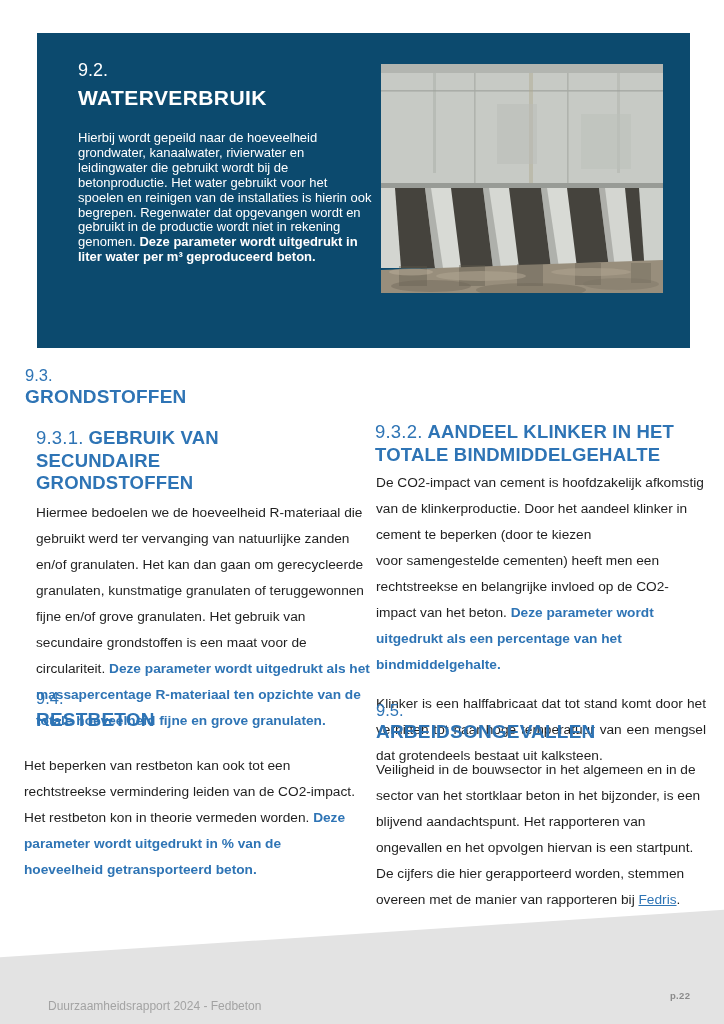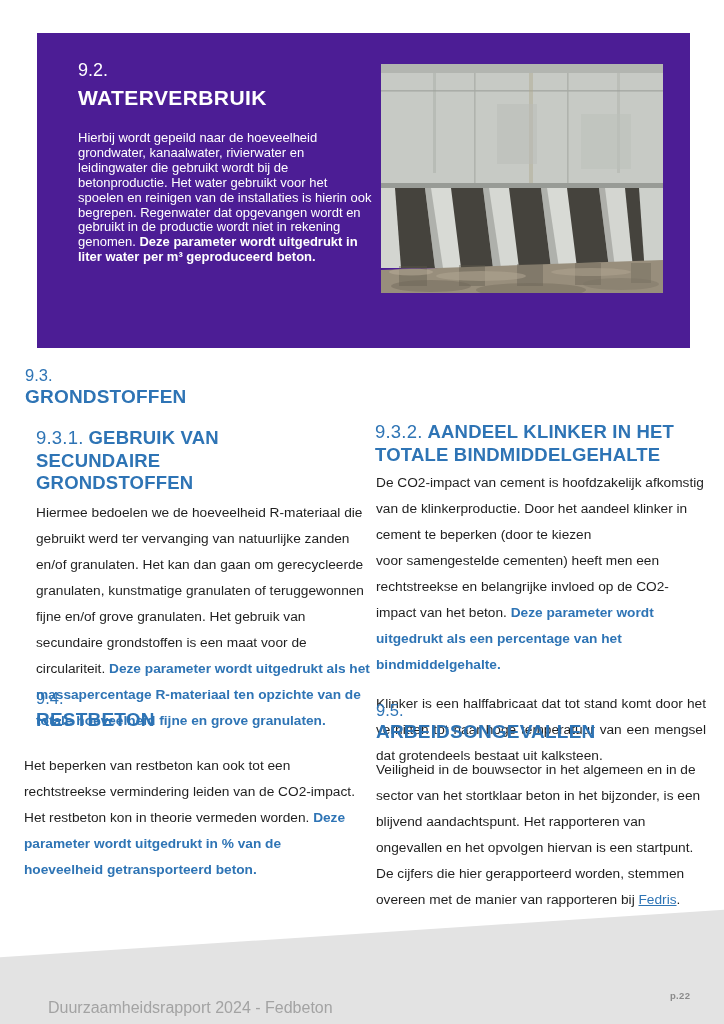--- a/index.html
+++ b/index.html
@@ -1,21 +1,21 @@
 <!DOCTYPE html>
 <html><head>
 <meta charset="utf-8">
 <style>
   html,body{margin:0;padding:0;background:#ffffff;}
   .page{
     position:relative;width:724px;height:1024px;overflow:hidden;
     background:#ffffff;font-family:"Liberation Sans",sans-serif;
   }
   
-  .hero{position:absolute;left:37px;top:33px;width:653px;height:315px;background:#4c1d95;}
+  .hero{position:absolute;left:37px;top:33px;width:653px;height:315px;background:#0c4a6e;}
   .hero-text{position:absolute;left:41px;top:26px;width:296px;color:#ffffff;}
   .hero-number{font-size:18px;font-weight:400;line-height:22px;}
   .hero-title{font-size:21px;font-weight:700;letter-spacing:.4px;margin-top:4px;line-height:25px;}
   .hero-body{margin-top:21px;font-size:13px;line-height:14.9px;}
   .hero-body .b{font-weight:700;}
   .hero-photo{position:absolute;left:344px;top:31px;width:282px;height:229px;}
   .hero-photo svg{display:block;width:100%;height:100%;}
   
   .sec-head{position:absolute;color:#2e74b5;}
   .sec-kicker{font-size:16.5px;font-weight:400;line-height:20px;}
@@ -28,21 +28,21 @@
   .body-block p{margin:0;}
   .body-block p + p{margin-top:13px;}
   .accent{color:#2e74b5;font-weight:700;}
   .justified{text-align:justify;}
   .doc-link{color:#2e74b5;text-decoration:underline;}
   
   .footer-band{
     position:absolute;left:0;top:905px;width:724px;height:119px;background:#e3e3e3;
     clip-path:polygon(0 44%,100% 4%,100% 100%,0 100%);
   }
-  .footer-title{position:absolute;left:48px;top:999px;font-size:16px;color:#a3a3a3;}
+  .footer-title{position:absolute;left:48px;top:999px;font-size:12px;color:#a3a3a3;}
   .page-num{position:absolute;left:670px;top:990px;font-size:9.5px;font-weight:700;color:#8b8b8b;letter-spacing:.3px;}
 </style>
 </head>
 <body>
 
 <div class="page">
 
   <div class="hero">
     <div class="hero-text">
       <div class="hero-number">9.2.</div>

